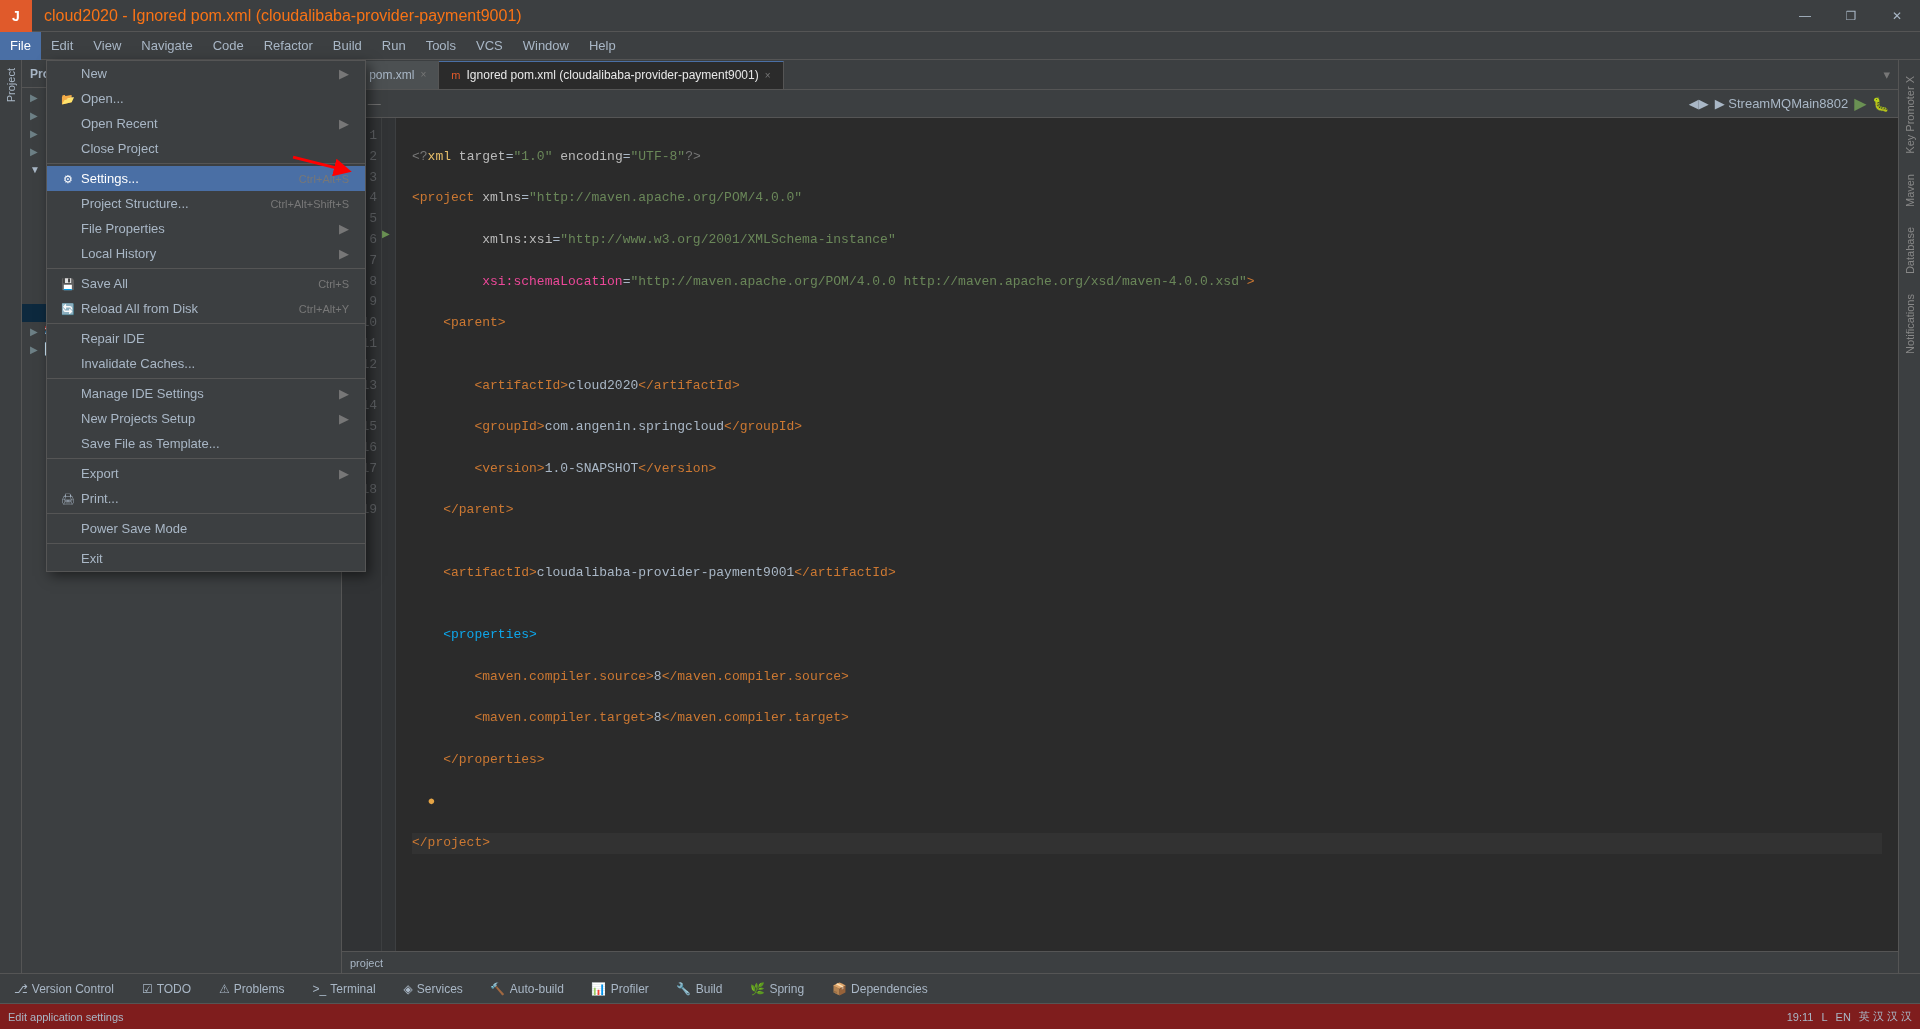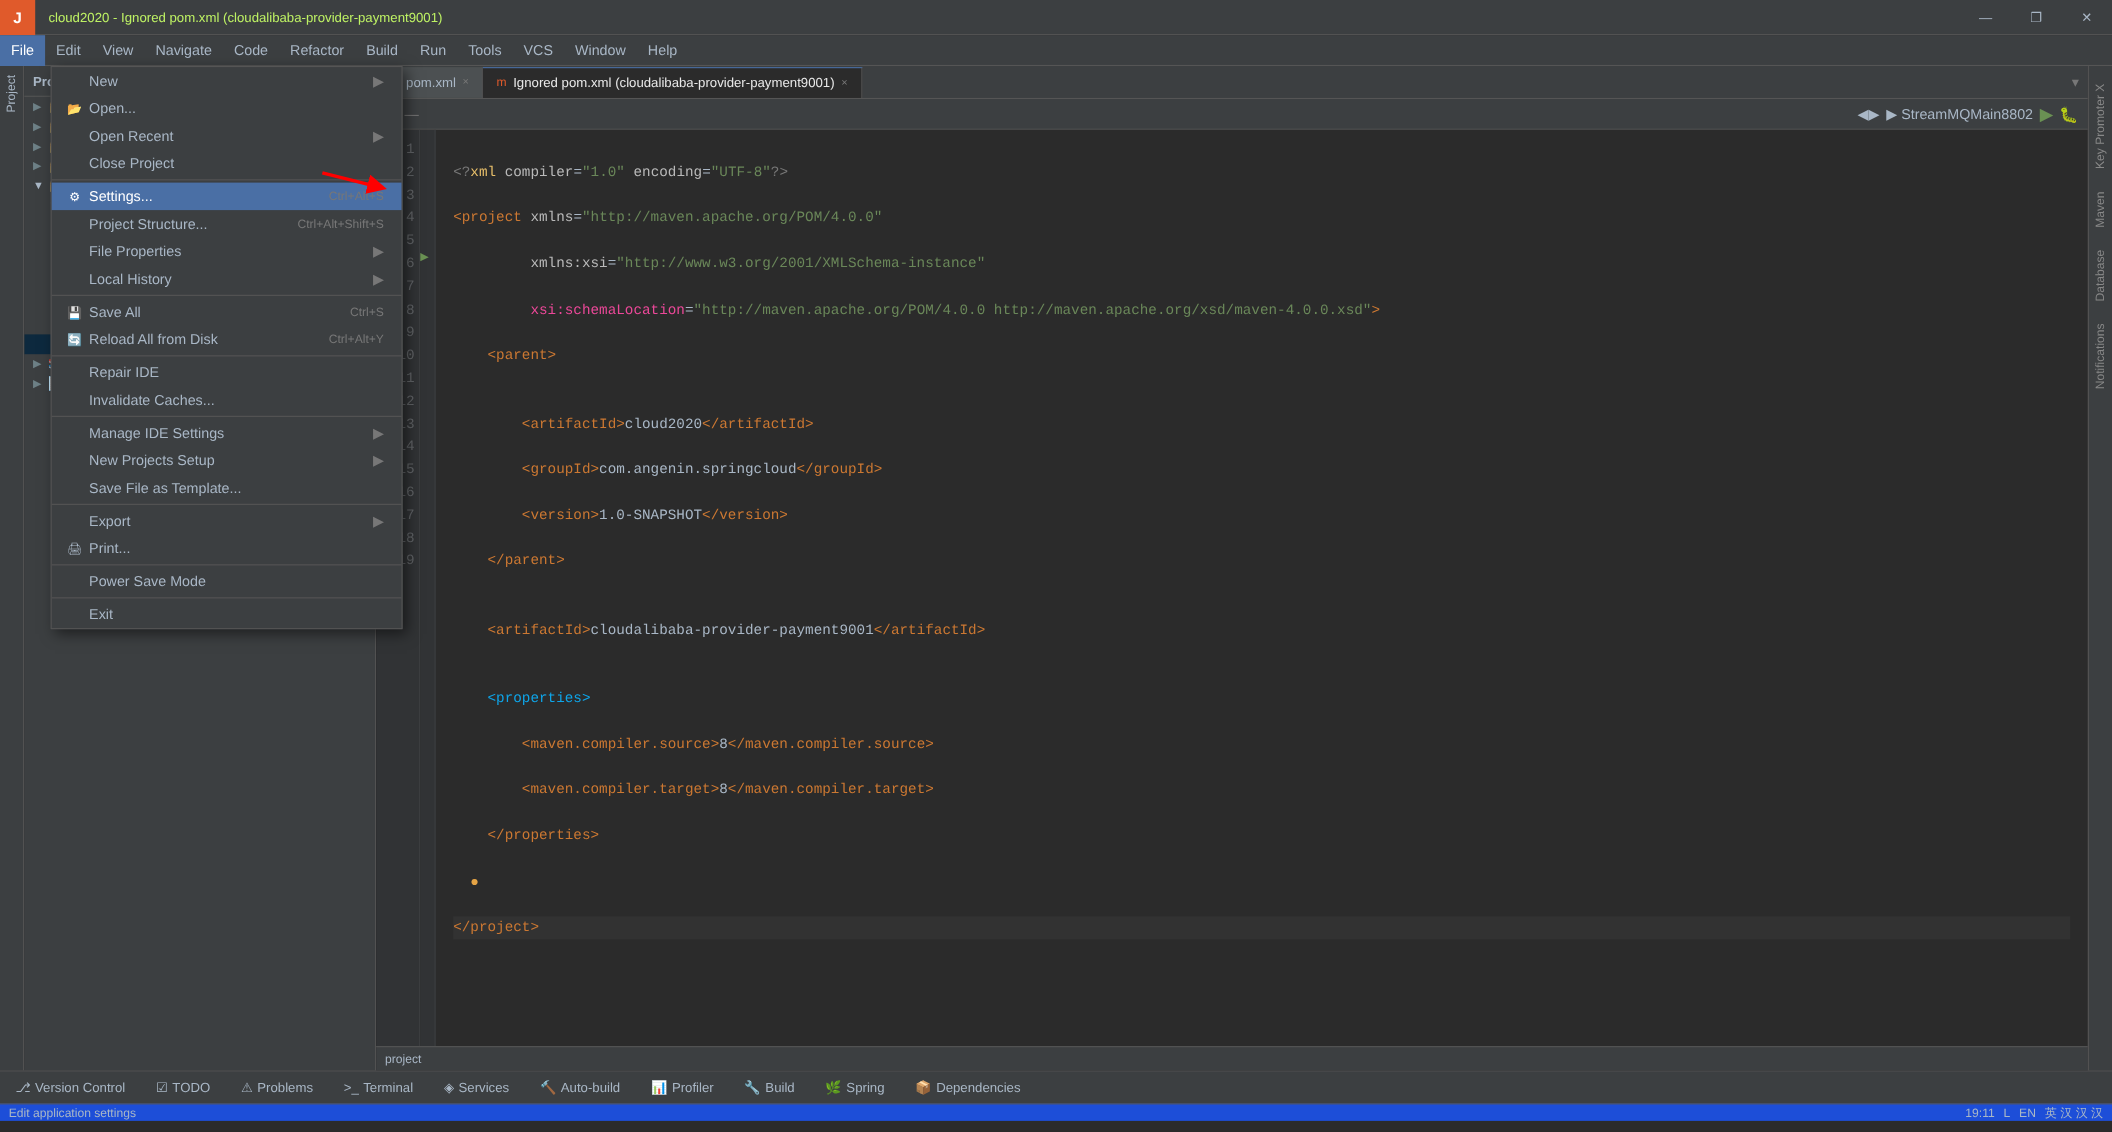--- a/index.html
+++ b/index.html
@@ -33,22 +33,22 @@
       height: 32px;
       background: #e05a2b;
       display: flex;
       align-items: center;
       justify-content: center;
       font-weight: bold;
       color: white;
       font-size: 14px;
     }
     #title-text {
-      color: #bef264;
-      font-size: 12px;
+      color: #f97316;
+      font-size: 16px;
       padding: 0 12px;
     }
     #title-bar-right {
       display: flex;
       align-items: center;
     }
     .win-btn {
       width: 46px;
       height: 32px;
       display: flex;
@@ -204,22 +204,22 @@
       align-items: center;
       gap: 4px;
       cursor: pointer;
       color: #a9b7c6;
       padding: 0 6px;
       height: 30px;
     }
 
     
     #status-bar {
-      height: 16px;
-      background: #1d4ed8;
+      height: 26px;
+      background: #7f1d1d;
       border-top: 1px solid #555;
       display: flex;
       align-items: center;
       padding: 0 8px;
       font-size: 11px;
       color: #a9b7c6;
       justify-content: space-between;
     }
     #status-left { display: flex; align-items: center; gap: 8px; }
     #status-right { display: flex; align-items: center; gap: 8px; }
@@ -500,21 +500,21 @@
       <div id="gutter">
         <div style="height:25.6px;"></div>
         <div style="height:25.6px;"></div>
         <div style="height:25.6px;"></div>
         <div style="height:25.6px;"></div>
         <div style="height:25.6px;display:flex;align-items:center;">
             <span style="color:#6a9153;font-size:10px;">▶</span>
           </div>
       </div>
       <div id="code-content">
-<span class="line"><span style="color:#777;">&lt;?</span><span style="color:#e8bf6a;">xml</span> <span style="color:#bababa;">compiler</span>=<span style="color:#6a8759;">"1.0"</span> <span style="color:#bababa;">encoding</span>=<span style="color:#6a8759;">"UTF-8"</span><span style="color:#777;">?&gt;</span></span>
+<span class="line"><span style="color:#777;">&lt;?</span><span style="color:#e8bf6a;">xml</span> <span style="color:#bababa;">target</span>=<span style="color:#6a8759;">"1.0"</span> <span style="color:#bababa;">encoding</span>=<span style="color:#6a8759;">"UTF-8"</span><span style="color:#777;">?&gt;</span></span>
 <span class="line"><span style="color:#cc7832;">&lt;project</span> <span style="color:#bababa;">xmlns</span>=<span style="color:#6a8759;">"http://maven.apache.org/POM/4.0.0"</span></span>
 <span class="line">         <span style="color:#bababa;">xmlns:xsi</span>=<span style="color:#6a8759;">"http://www.w3.org/2001/XMLSchema-instance"</span></span>
 <span class="line">         <span style="color:#ec4899;">xsi:schemaLocation</span>=<span style="color:#6a8759;">"http://maven.apache.org/POM/4.0.0 http://maven.apache.org/xsd/maven-4.0.0.xsd"</span><span style="color:#cc7832;">&gt;</span></span>
 <span class="line">    <span style="color:#cc7832;">&lt;parent&gt;</span></span>
 <span class="line"></span>
 <span class="line">        <span style="color:#cc7832;">&lt;artifactId&gt;</span><span style="color:#a9b7c6;">cloud2020</span><span style="color:#cc7832;">&lt;/artifactId&gt;</span></span>
 <span class="line">        <span style="color:#cc7832;">&lt;groupId&gt;</span><span style="color:#a9b7c6;">com.angenin.springcloud</span><span style="color:#cc7832;">&lt;/groupId&gt;</span></span>
 <span class="line">        <span style="color:#cc7832;">&lt;version&gt;</span><span style="color:#a9b7c6;">1.0-SNAPSHOT</span><span style="color:#cc7832;">&lt;/version&gt;</span></span>
 <span class="line">    <span style="color:#cc7832;">&lt;/parent&gt;</span></span>
 <span class="line"></span>

